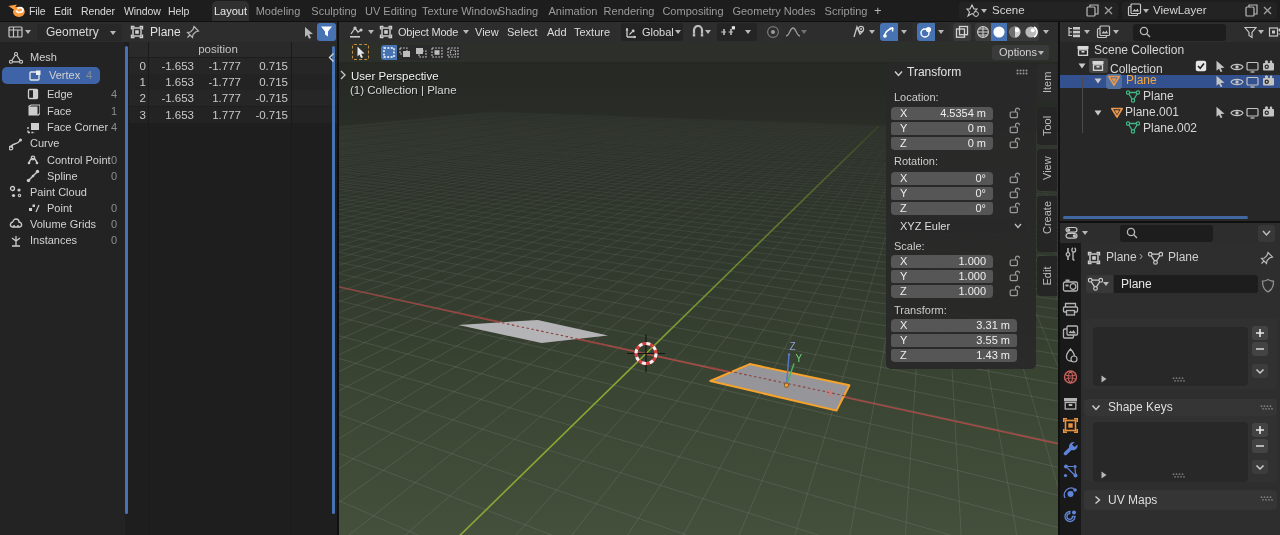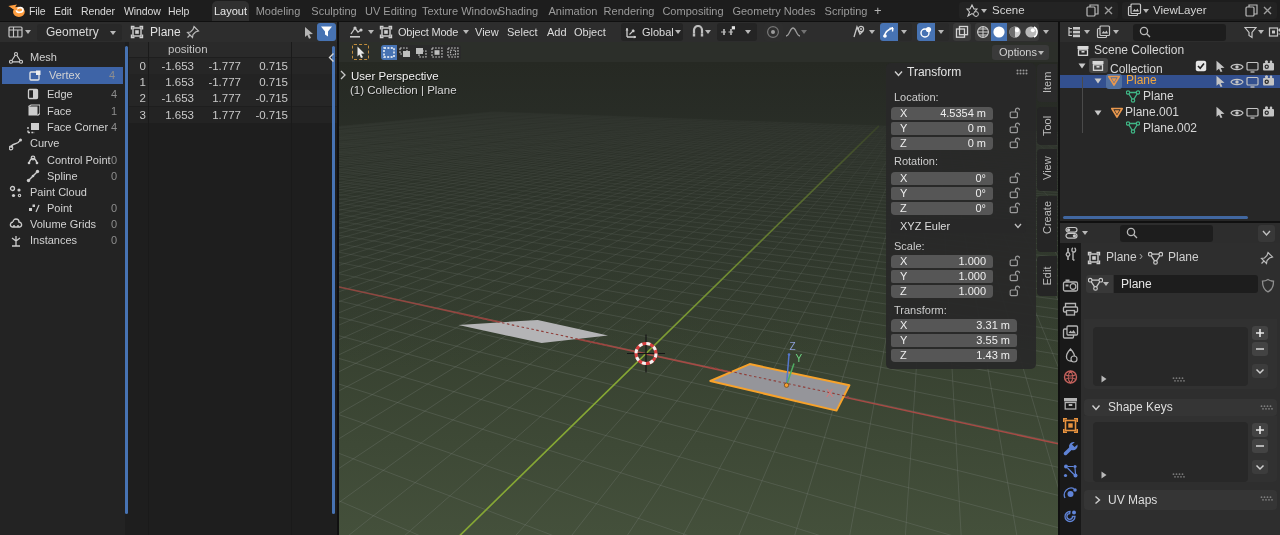--- a/index.html
+++ b/index.html
@@ -12,21 +12,21 @@
 .tab.active{background:#303030;color:#e8e8e8}
 .tbw{background:#232323;border-radius:3px;height:17px;top:2px;color:#c9c9c9;font-size:12px}
 
 .hdr{background:#2d2d2d;height:20px;color:#d4d4d4;font-size:12px}
 .caret{display:inline-block;width:0;height:0;border-left:3.5px solid transparent;border-right:3.5px solid transparent;border-top:4px solid #b8b8b8;vertical-align:middle}
 
 #ssheet{left:0;top:22px;width:337px;height:513px;background:#1e1e1e}
 #sstree{left:0;top:20px;width:125px;height:493px;background:#232323;font-size:11px;color:#d2d2d2}
 .trow{position:absolute;left:0;width:125px;height:17px;line-height:17px;white-space:nowrap}
 .trow .cnt{position:absolute;right:8px;color:#8d8d8d}
-.trow.sel{background:#3e64a7;border-radius:0;width:121px;left:2px}
+.trow.sel{background:#3e64a7;border-radius:5px;width:98px;left:2px}
 #sstable{left:129px;top:20px;width:208px;height:493px;font-size:11.5px;color:#c9c9c9}
 .srow{position:absolute;left:0;width:208px;height:16px;line-height:16px}
 .num{position:absolute;text-align:right}
 
 #vport{left:339px;top:22px;width:719px;height:513px;background:#2c2f29}
 #vphdr{left:0;top:0;width:719px;height:20px;background:#2d2d2d;font-size:12px;color:#dcdcdc}
 #vptool{left:0;top:20px;width:719px;height:20px;background:#2c2f2a}
 #scene{left:0;top:40px;width:719px;height:473px}
 
 #npanel{left:547px;top:41px;width:150px;height:306px;background:rgba(40,40,40,0.94);border-radius:5px;font-size:11px;color:#cfcfcf}
@@ -235,21 +235,21 @@
 <div class="trow" style="top:190.1px">
           <svg class="icon" style="position:absolute;left:9px;top:1.5px" width="14" height="14" viewBox="0 0 14 14">
             <path d="M7 2 L7 12 M3 12 L11 12 M7 7 L3 4 M7 7 L11 4" stroke="#cdcdcd" stroke-width="1.3" fill="none"></path>
           </svg>
           <span style="position:absolute;left:30px">Instances</span>
           <span class="cnt">0</span>
         </div>
 </div>
   <div id="sstable" class="abs">
 <div class="abs" style="left:0;top:0;width:208px;height:15px;background:#2a2a2a"></div>
-<div class="abs" style="left:39px;top:0;width:100px;height:15px;line-height:15px;color:#c3c3c3">position</div>
+<div class="abs" style="left:39px;top:0;width:100px;height:15px;line-height:15px;text-align:center;color:#c3c3c3">position</div>
 <div class="srow" style="top:16.0px;background:#262626"></div>
 <div class="num" style="top:16.0px;height:16px;line-height:16px;left:0px;width:17px">0</div>
 <div class="num" style="top:16.0px;height:16px;line-height:16px;left:20px;width:45px">-1.653</div>
 <div class="num" style="top:16.0px;height:16px;line-height:16px;left:67px;width:45px">-1.777</div>
 <div class="num" style="top:16.0px;height:16px;line-height:16px;left:114px;width:45px">0.715</div>
 <div class="srow" style="top:32.2px;background:#232323"></div>
 <div class="num" style="top:32.2px;height:16px;line-height:16px;left:0px;width:17px">1</div>
 <div class="num" style="top:32.2px;height:16px;line-height:16px;left:20px;width:45px">1.653</div>
 <div class="num" style="top:32.2px;height:16px;line-height:16px;left:67px;width:45px">-1.777</div>
 <div class="num" style="top:32.2px;height:16px;line-height:16px;left:114px;width:45px">0.715</div>
@@ -286,21 +286,21 @@
   <svg class="icon abs" style="left:40px;top:3px" width="14" height="14" viewBox="0 0 14 14">
           <rect x="3" y="3" width="8" height="8" fill="none" stroke="#d0d0d0" stroke-width="1.4"></rect>
           <rect x="5.2" y="5.2" width="3.6" height="3.6" fill="#d0d0d0"></rect>
           <path d="M1.5 4.5 L1.5 1.5 L4.5 1.5 M9.5 1.5 L12.5 1.5 L12.5 4.5 M12.5 9.5 L12.5 12.5 L9.5 12.5 M4.5 12.5 L1.5 12.5 L1.5 9.5" fill="none" stroke="#d0d0d0" stroke-width="1.4"></path>
         </svg>
   <span class="abs" style="left:59px;top:3.5px;font-size:11px;letter-spacing:-0.2px">Object Mode</span>
   <span class="caret abs" style="left:124px;top:8px"></span>
   <span class="abs" style="left:136px;top:4px;font-size:11px">View</span>
   <span class="abs" style="left:168px;top:4px;font-size:11px">Select</span>
   <span class="abs" style="left:208px;top:4px;font-size:11px">Add</span>
-  <span class="abs" style="left:235px;top:4px;font-size:11px">Object</span>
+  <span class="abs" style="left:235px;top:4px;font-size:11px">Texture</span>
   <div class="abs" style="left:282px;top:1px;width:62px;height:18px;background:#242424;border-radius:3px"></div>
   <svg class="icon abs" style="left:285px;top:3px" width="14" height="14" viewBox="0 0 14 14">
           <path d="M3 12 L3 3 M3 12 L12 12" stroke="#cecece" stroke-width="1.3"></path>
           <path d="M3 3 L1.6 5.4 L4.4 5.4 Z M12 12 L9.8 10.6 L9.8 13.4 Z" fill="#cecece"></path>
           <path d="M5.5 9.5 L10 5 M10 5 L7.8 5.2 M10 5 L9.8 7.2" stroke="#cecece" stroke-width="1.1" fill="none"></path>
         </svg>
   <span class="abs" style="left:303px;top:4px;font-size:11px">Global</span>
   <span class="caret abs" style="left:336px;top:8px"></span>
   <svg class="icon abs" style="left:352px;top:3px" width="14" height="14" viewBox="0 0 14 14">
           <path d="M3 8.5 L3 5 a4 4 0 0 1 8 0 L11 8.5" fill="none" stroke="#bdbdbd" stroke-width="2.2"></path>

